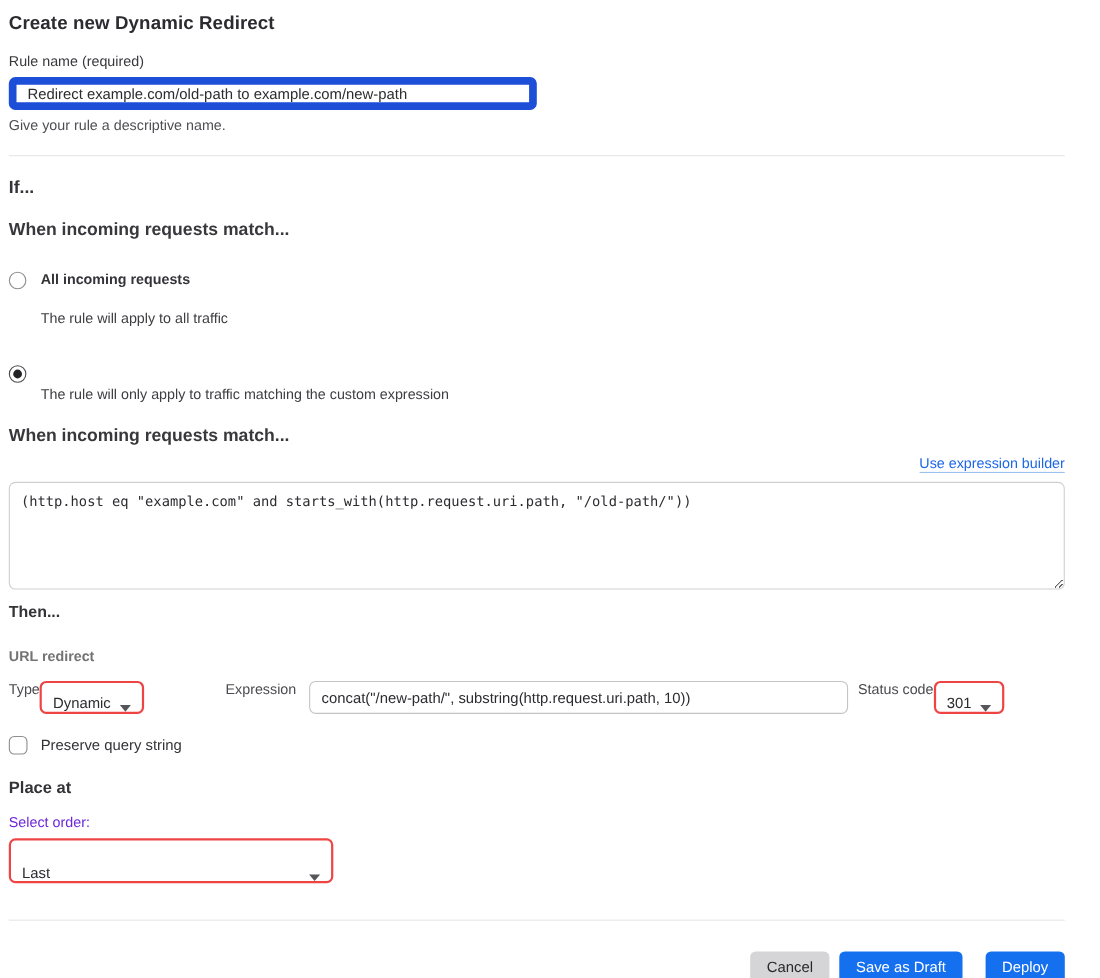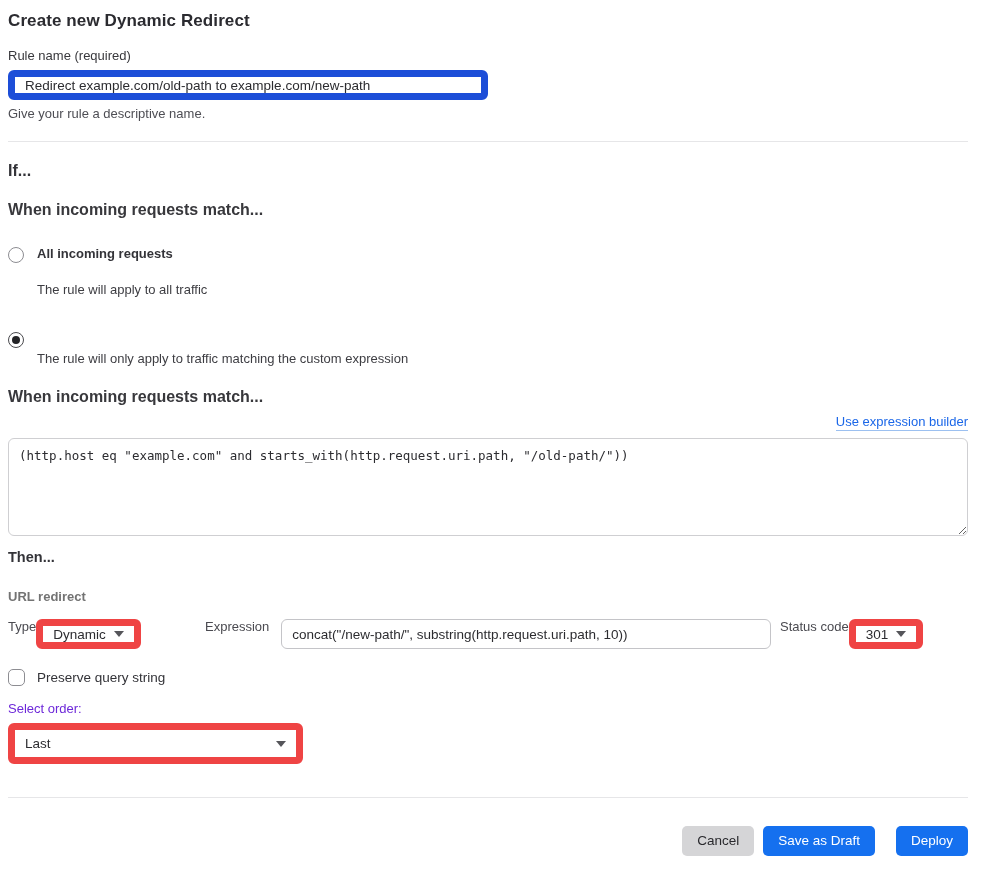--- a/index.html
+++ b/index.html
@@ -62,22 +62,22 @@
   .action-label { margin-top: 24px; font-size: 13px; color: #737373; font-weight: bold; }
 
   .fields-row { display: flex; margin-top: 15px; gap: 9px; align-items: flex-end; }
   .field-col { display: flex; flex-direction: row; }
   .field-col .small-label { font-size: 13px; color: #4a4a50; margin-bottom: 6px; }
   .w-type { width: 188px; }
   .w-expr { flex: 1 1 auto; gap: 12px; }
   .w-status { width: 188px; }
 
   .select-box {
-    height: 30px; border: 7px solid #ef4444; border-radius: 6px; background: #fff;
-    display: flex; align-items: center; justify-content: space-between;
+    height: 30px; border: 2px solid #ef4444; border-radius: 6px; background: #fff;
+    display: flex; align-items: flex-end; justify-content: space-between;
     padding: 0 10px; font-size: 13.5px; color: #2c2c30; cursor: pointer;
   }
   .caret-down {
     width: 0; height: 0; border-left: 5px solid transparent;
     border-right: 5px solid transparent; border-top: 6px solid #55555a;
     flex: 0 0 auto; margin-left: 8px;
   }
   .inline-input {
     height: 30px; width: 100%; border: 1px solid #c4c4c8; border-radius: 6px;
     background: #fff; font-family: "Liberation Sans", "DejaVu Sans", sans-serif;
@@ -170,20 +170,21 @@
         <span class="caret-down"></span>
       </div>
     </div>
   </div>
 
   <div class="checkbox-row">
     <span class="checkbox"></span>
     <span class="checkbox-label">Preserve query string</span>
   </div>
 
+  <h3 class="place-heading">Place at</h3>
   <div class="order-label">Select order:</div>
   <div class="select-box order-select">
     <span>Last</span>
     <span class="caret-down"></span>
   </div>
 
   <hr class="footer-divider">
 
   <div class="footer-buttons">
     <button class="btn btn-secondary">Cancel</button>

